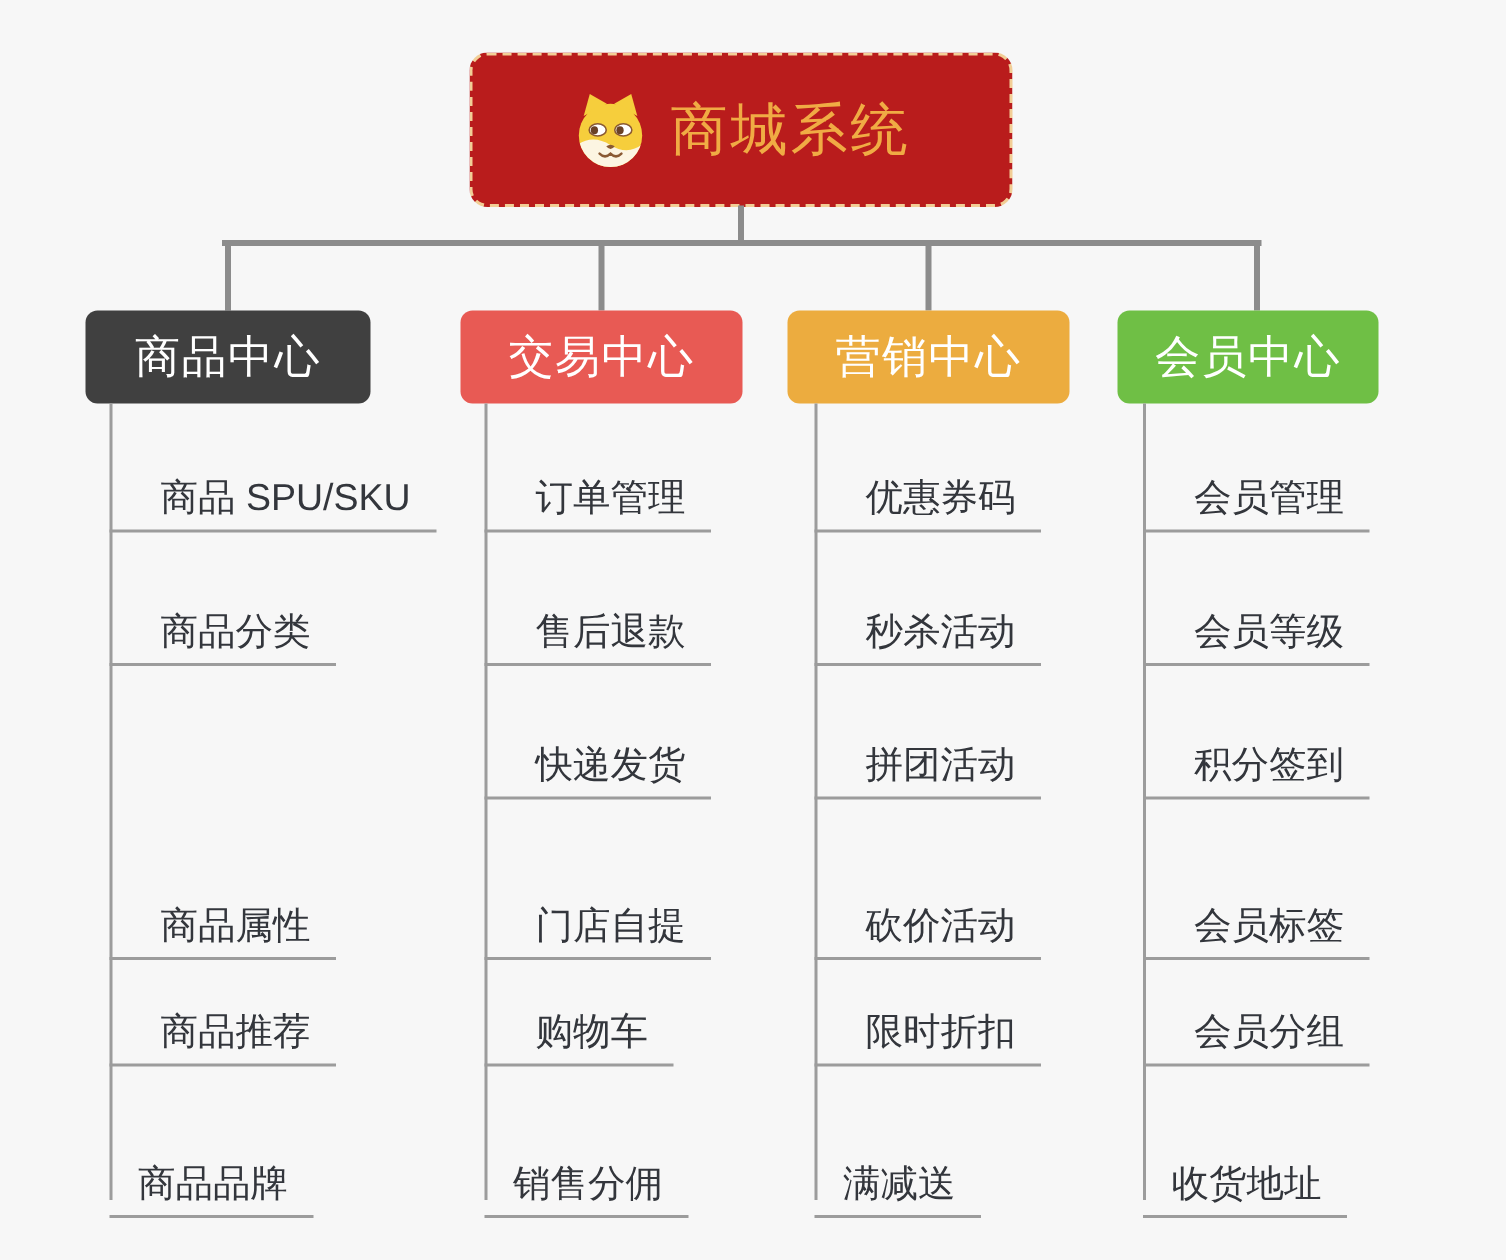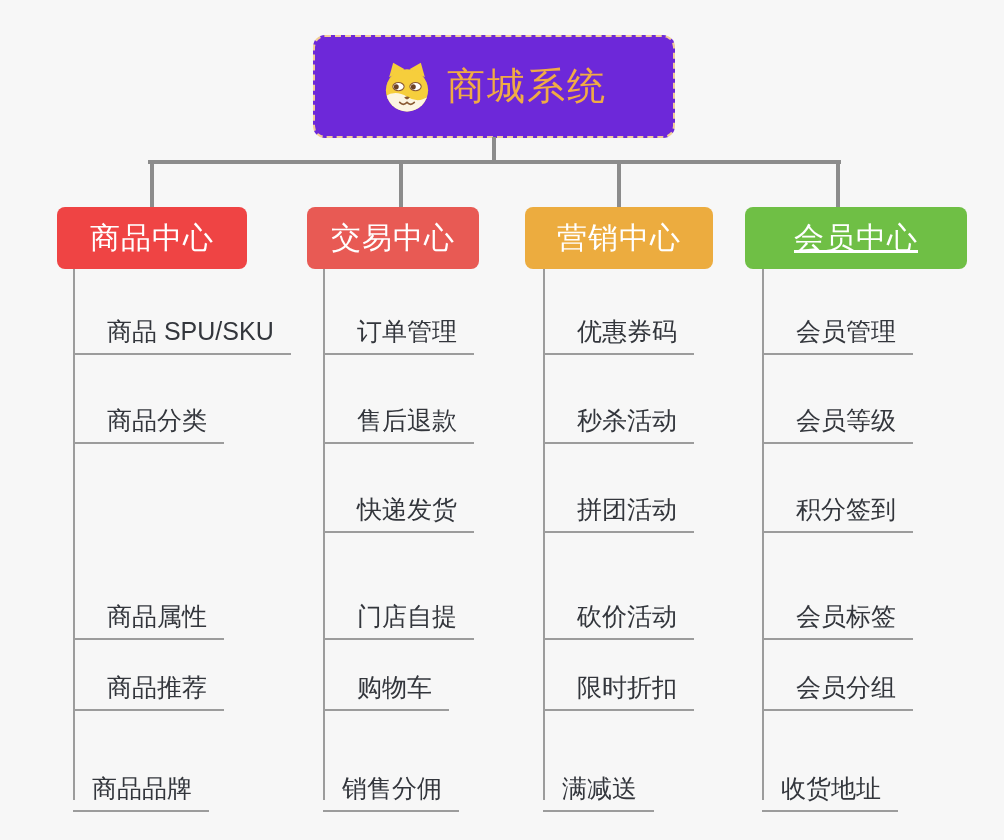--- a/index.html
+++ b/index.html
@@ -13,21 +13,21 @@
     width: 1004px;
     height: 840px;
     background: #F7F7F7;
     overflow: hidden;
   }
   
   .root-node {
     position: absolute;
     left: 313px; top: 35px;
     width: 362px; height: 103px;
-    background: #6d28d9;
+    background: #b91c1c;
     border: 2px dashed #F2CE96;
     border-radius: 12px;
     box-sizing: border-box;
     display: flex;
     align-items: center;
     justify-content: center;
     gap: 14px;
   }
   .root-label {
     font-size: 38px;
@@ -53,23 +53,23 @@
     display: flex;
     align-items: center;
     justify-content: center;
     color: #FFFFFF;
     font-size: 30px;
     letter-spacing: 1px;
     white-space: nowrap;
     cursor: default;
   }
   .branch-0 { left: 57px;  width: 190px; }
-  .branch-1 { left: 307px; width: 172px; }
+  .branch-1 { left: 307px; width: 188px; }
   .branch-2 { left: 525px; width: 188px; font-family: Liberation Mono, monospace; }
-  .branch-3 { left: 745px; width: 222px; text-decoration: underline; }
+  .branch-3 { left: 745px; width: 174px; }
   
   .column {
     position: absolute;
     top: 269px;
     width: 250px;
     height: 540px;
   }
   .col-0 { left: 73px; }
   .col-1 { left: 323px; }
   .col-2 { left: 543px; }
@@ -131,21 +131,21 @@
     <span class="root-label" style="color: rgb(240, 171, 68);">商城系统</span>
   </div>
 
   <div class="conn stem"></div>
   <div class="conn bus"></div>
   <div class="conn drop drop-0"></div>
   <div class="conn drop drop-1"></div>
   <div class="conn drop drop-2"></div>
   <div class="conn drop drop-3"></div>
 
-  <div class="branch-node branch-0" style="background: #ef4444;">商品中心</div>
+  <div class="branch-node branch-0" style="background: #404040;">商品中心</div>
   <div class="branch-node branch-1" style="background: rgb(232, 90, 84);">交易中心</div>
   <div class="branch-node branch-2" style="background: rgb(236, 172, 63);">营销中心</div>
   <div class="branch-node branch-3" style="background: rgb(111, 191, 69);">会员中心</div>
 
   <div class="column col-0">
     <div class="trunk"></div>
     <div class="item it-0">商品 SPU/SKU</div>
     <div class="item it-1">商品分类</div>
     <div class="item it-3">商品属性</div>
     <div class="item it-4">商品推荐</div>

